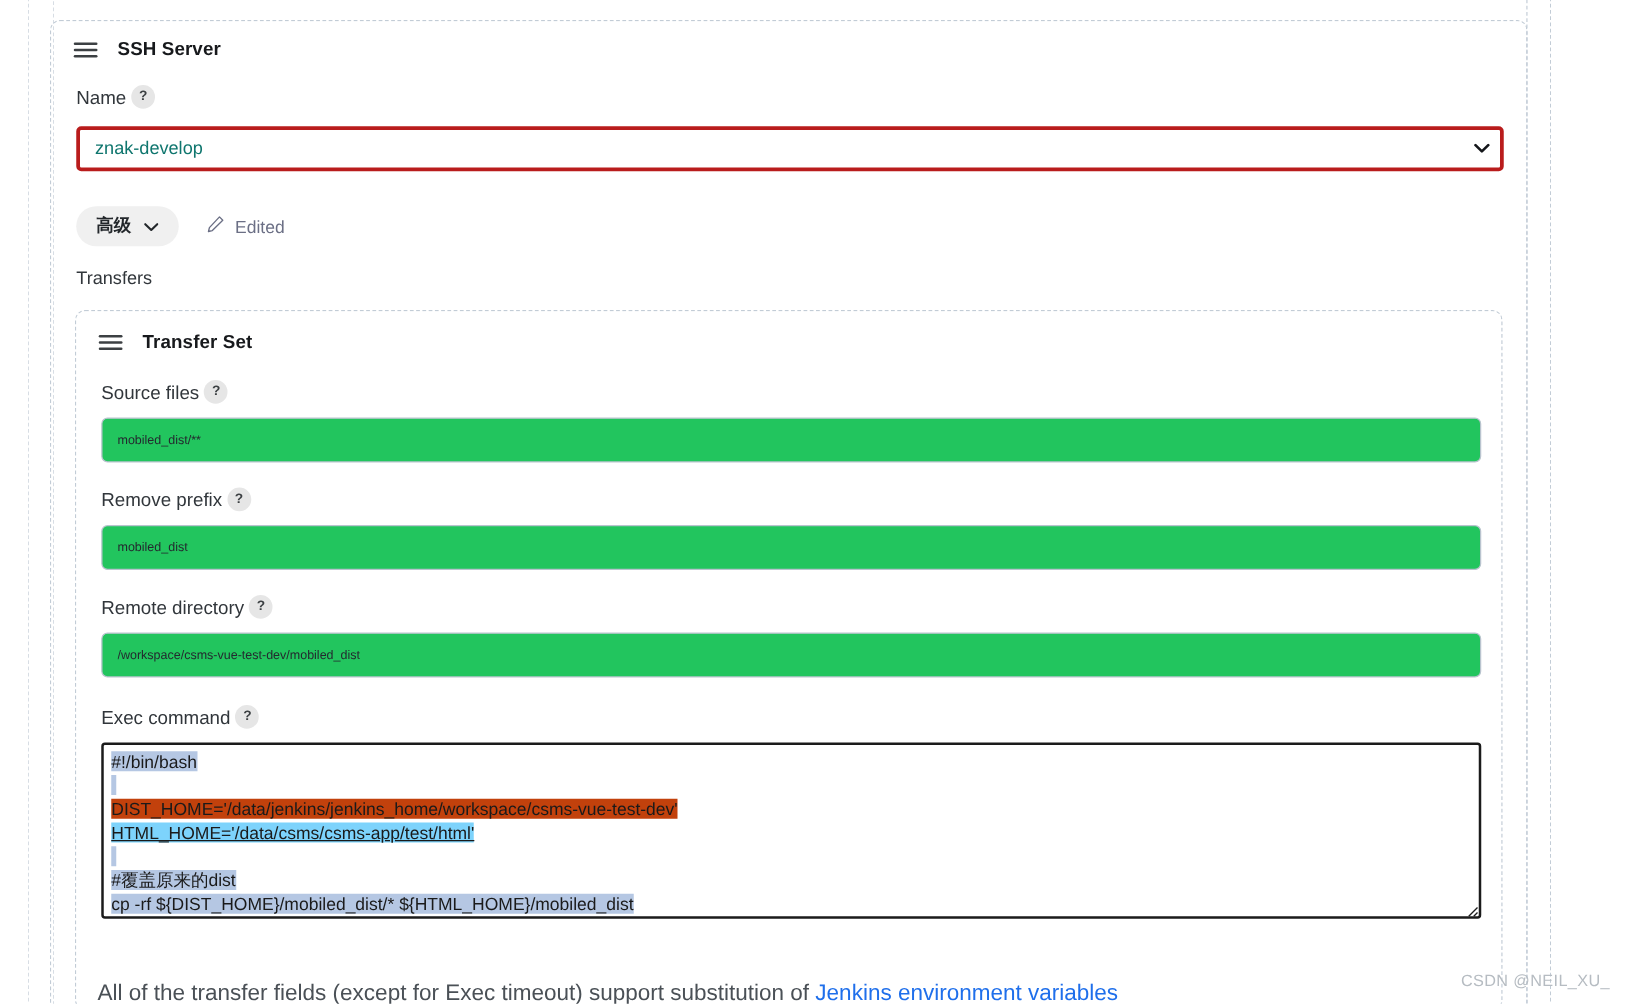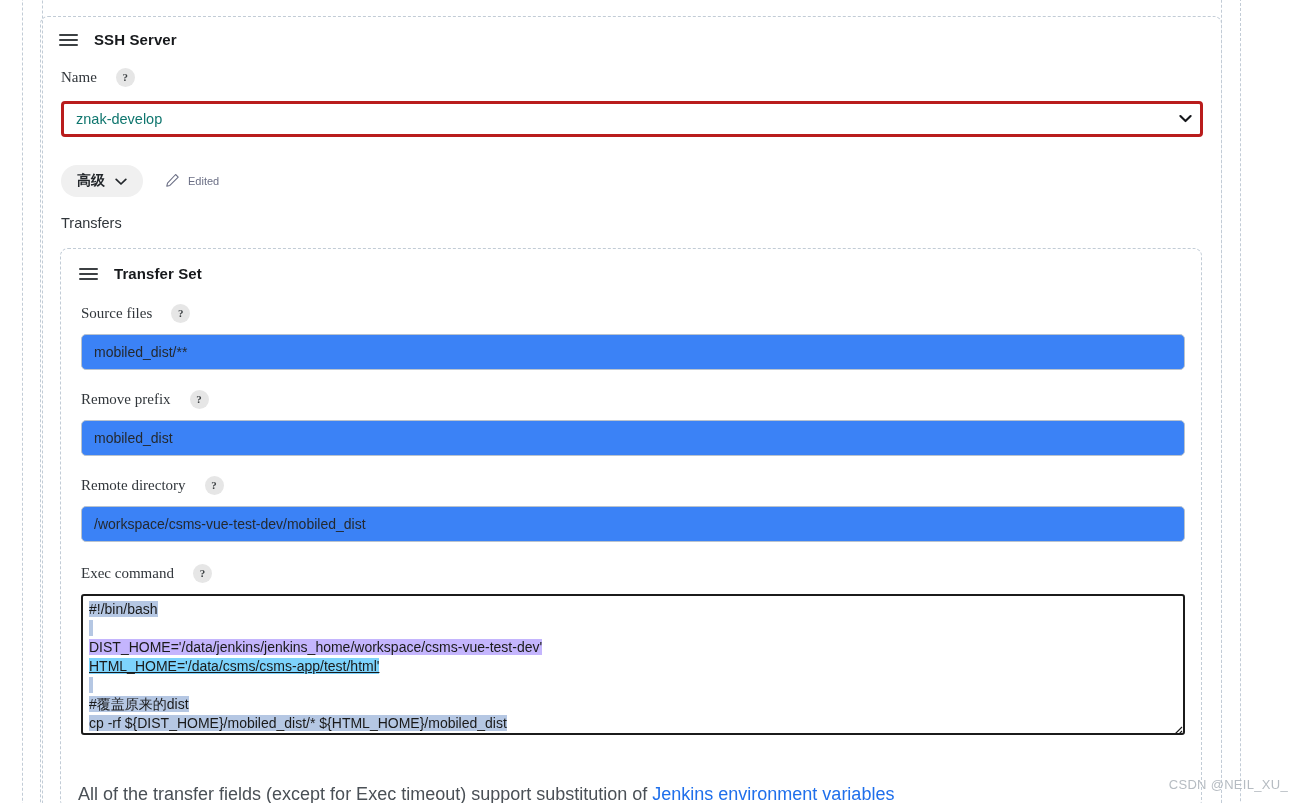--- a/index.html
+++ b/index.html
@@ -74,25 +74,24 @@
   .panel-title {
     font-size: 15px;
     font-weight: bold;
     color: #17191c;
     letter-spacing: .1px;
   }
 
   
   .field-label {
     display: flex;
-    align-items: center;
-    gap: 19px;
+    align-items: flex-end;
+    gap: 4px;
     font-size: 15px;
     color: #31363b;
-    font-family: Liberation Serif, serif;
   }
   .help-badge {
     width: 19px;
     height: 19px;
     border-radius: 50%;
     background: #e6e6e6;
     color: #3c4043;
     font-size: 11px;
     font-weight: bold;
     display: inline-flex;
@@ -152,21 +151,21 @@
     font-family: "Liberation Sans", sans-serif;
     font-size: 14px;
     color: #23272b;
     cursor: pointer;
     font-weight: bold;
   }
   .edited-chip {
     display: inline-flex;
     align-items: center;
     gap: 8px;
-    font-size: 11px;
+    font-size: 14px;
     color: #6b6f85;
     padding-left: 8px;
   }
 
   .transfers-label {
     padding: 18px 0 0 20px;
     font-size: 14.5px;
     color: #31363b;
   }
 
@@ -188,23 +187,23 @@
   .form-group:first-of-type { margin-top: 22px; }
 
   .text-input {
     display: block;
     margin-top: 11px;
     width: 1104px;
     height: 36px;
     box-sizing: border-box;
     border: 1px solid #b9c3ce;
     border-radius: 5px;
-    background: #3b82f6;
-    font-family: "Liberation Sans", sans-serif;
-    font-size: 14px;
+    background: #22c55e;
+    font-family: "Liberation Sans", sans-serif;
+    font-size: 10px;
     color: #24292f;
     padding: 0 12px;
   }
 
   
   .exec-group { margin-top: 22px; }
   .exec-wrap {
     position: relative;
     margin-top: 11px;
     width: 1104px;
@@ -361,21 +360,21 @@
 
     <div class="exec-group">
       <div class="field-label">
         <span>Exec command</span>
         <span class="help-badge">?</span>
       </div>
       <div class="exec-wrap">
         <div class="exec-area" id="exec-area">
             <div class="code-line"><span class="sel" style="background: rgb(181, 199, 227);">#!/bin/bash</span></div>
             <div class="code-line"><span class="sel" style="background: rgb(181, 199, 227);"> </span></div>
-            <div class="code-line"><span class="sel" style="background: #c4b5fd;">DIST_HOME='/data/jenkins/jenkins_home/workspace/csms-vue-test-dev'</span></div>
+            <div class="code-line"><span class="sel" style="background: #c2410c;">DIST_HOME='/data/jenkins/jenkins_home/workspace/csms-vue-test-dev'</span></div>
             <div class="code-line"><span class="sel" style="background: #7dd3fc; text-decoration: underline;">HTML_HOME='/data/csms/csms-app/test/html'</span></div>
             <div class="code-line"><span class="sel" style="background: rgb(181, 199, 227);"> </span></div>
             <div class="code-line"><span class="sel" style="background: rgb(181, 199, 227);">#覆盖原来的dist</span></div>
             <div class="code-line"><span class="sel" style="background: rgb(181, 199, 227);">cp -rf ${DIST_HOME}/mobiled_dist/* ${HTML_HOME}/mobiled_dist</span></div>
           </div>
         <span class="resize-grip">
           <svg width="12" height="12" viewBox="0 0 12 12" aria-hidden="true">
             <path d="M11 4 L4 11 M11 8 L8 11" stroke="#1b1b1b" stroke-width="1.1" fill="none"></path>
           </svg>
         </span>

